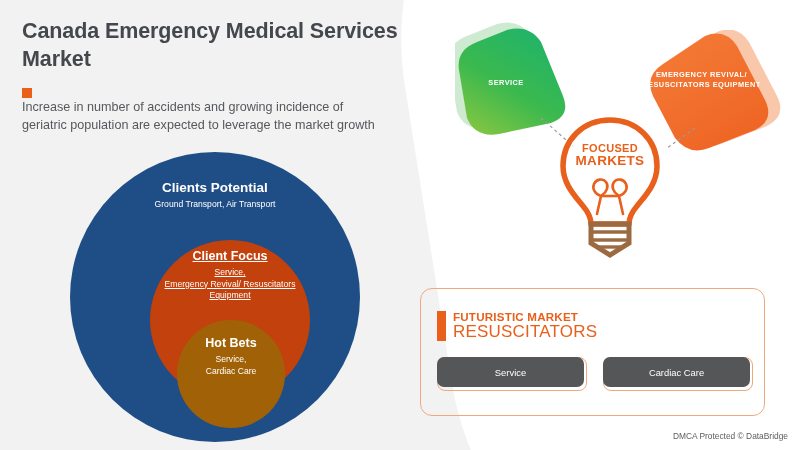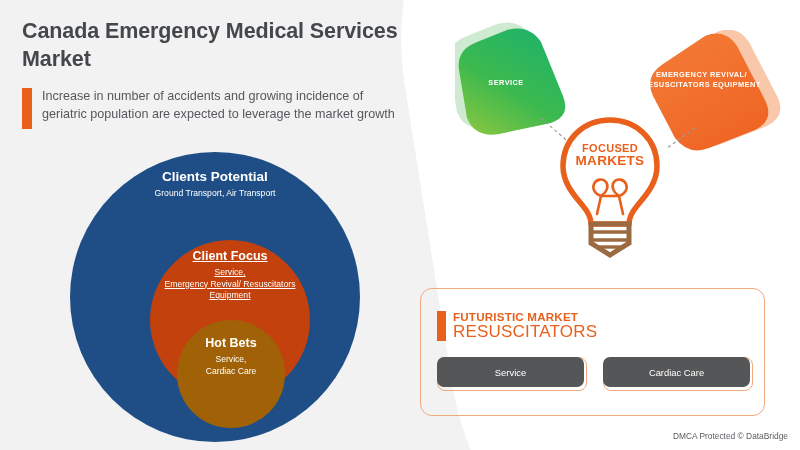--- a/index.html
+++ b/index.html
@@ -20,21 +20,21 @@
     transform:rotate(-9deg);
     transform-origin:top left;
   }
 
   
   #header{ position:absolute; left:22px; top:18px; width:400px; }
   #page-title{
     font-size:21.5px; font-weight:bold; color:#44474B;
     line-height:1.3; letter-spacing:-0.1px;
   }
-  #subtitle-wrap{ display:flex; margin-top:13px; }
+  #subtitle-wrap{ display:flex; margin-top:13px;flex-direction:column; }
   #subtitle-bar{
     width:10px; height:41px; background:#E8601C;
     flex:0 0 10px; margin-right:10px; margin-top:1px;
   }
   #subtitle-text{
     font-size:12.6px; color:#55585C; line-height:1.45; max-width:360px;
   }
 
   
   #circles{ position:absolute; left:70px; top:152px; width:290px; height:290px; }
@@ -43,21 +43,21 @@
     left:0; top:0; width:290px; height:290px; background:#1F4E87;
   }
   #circ-mid{
     left:80px; top:88px; width:160px; height:160px; background:#c2410c;text-decoration:underline;
   }
   #circ-inner{
     left:107px; top:168px; width:108px; height:108px; background:#a16207;
   }
   .circ-title{ font-size:13.5px; font-weight:bold; }
   .circ-sub{ font-size:8.6px; line-height:1.35; margin-top:4px; }
-  #circ-outer .circ-title{ margin-top:17px; }
+  #circ-outer .circ-title{ margin-top:28px; }
   #circ-mid  .circ-title{ margin-top:9px; font-size:12.5px; }
   #circ-inner .circ-title{ margin-top:16px; font-size:12.5px; }
 
   
   #petals{ position:absolute; left:455px; top:0px; width:345px; height:160px; }
   .petal-wrap{ position:absolute; }
   .petal-lbl{
     position:absolute; width:100%; text-align:center; color:#fff;
     font-size:7.4px; font-weight:bold; letter-spacing:.45px; line-height:1.35;
   }

